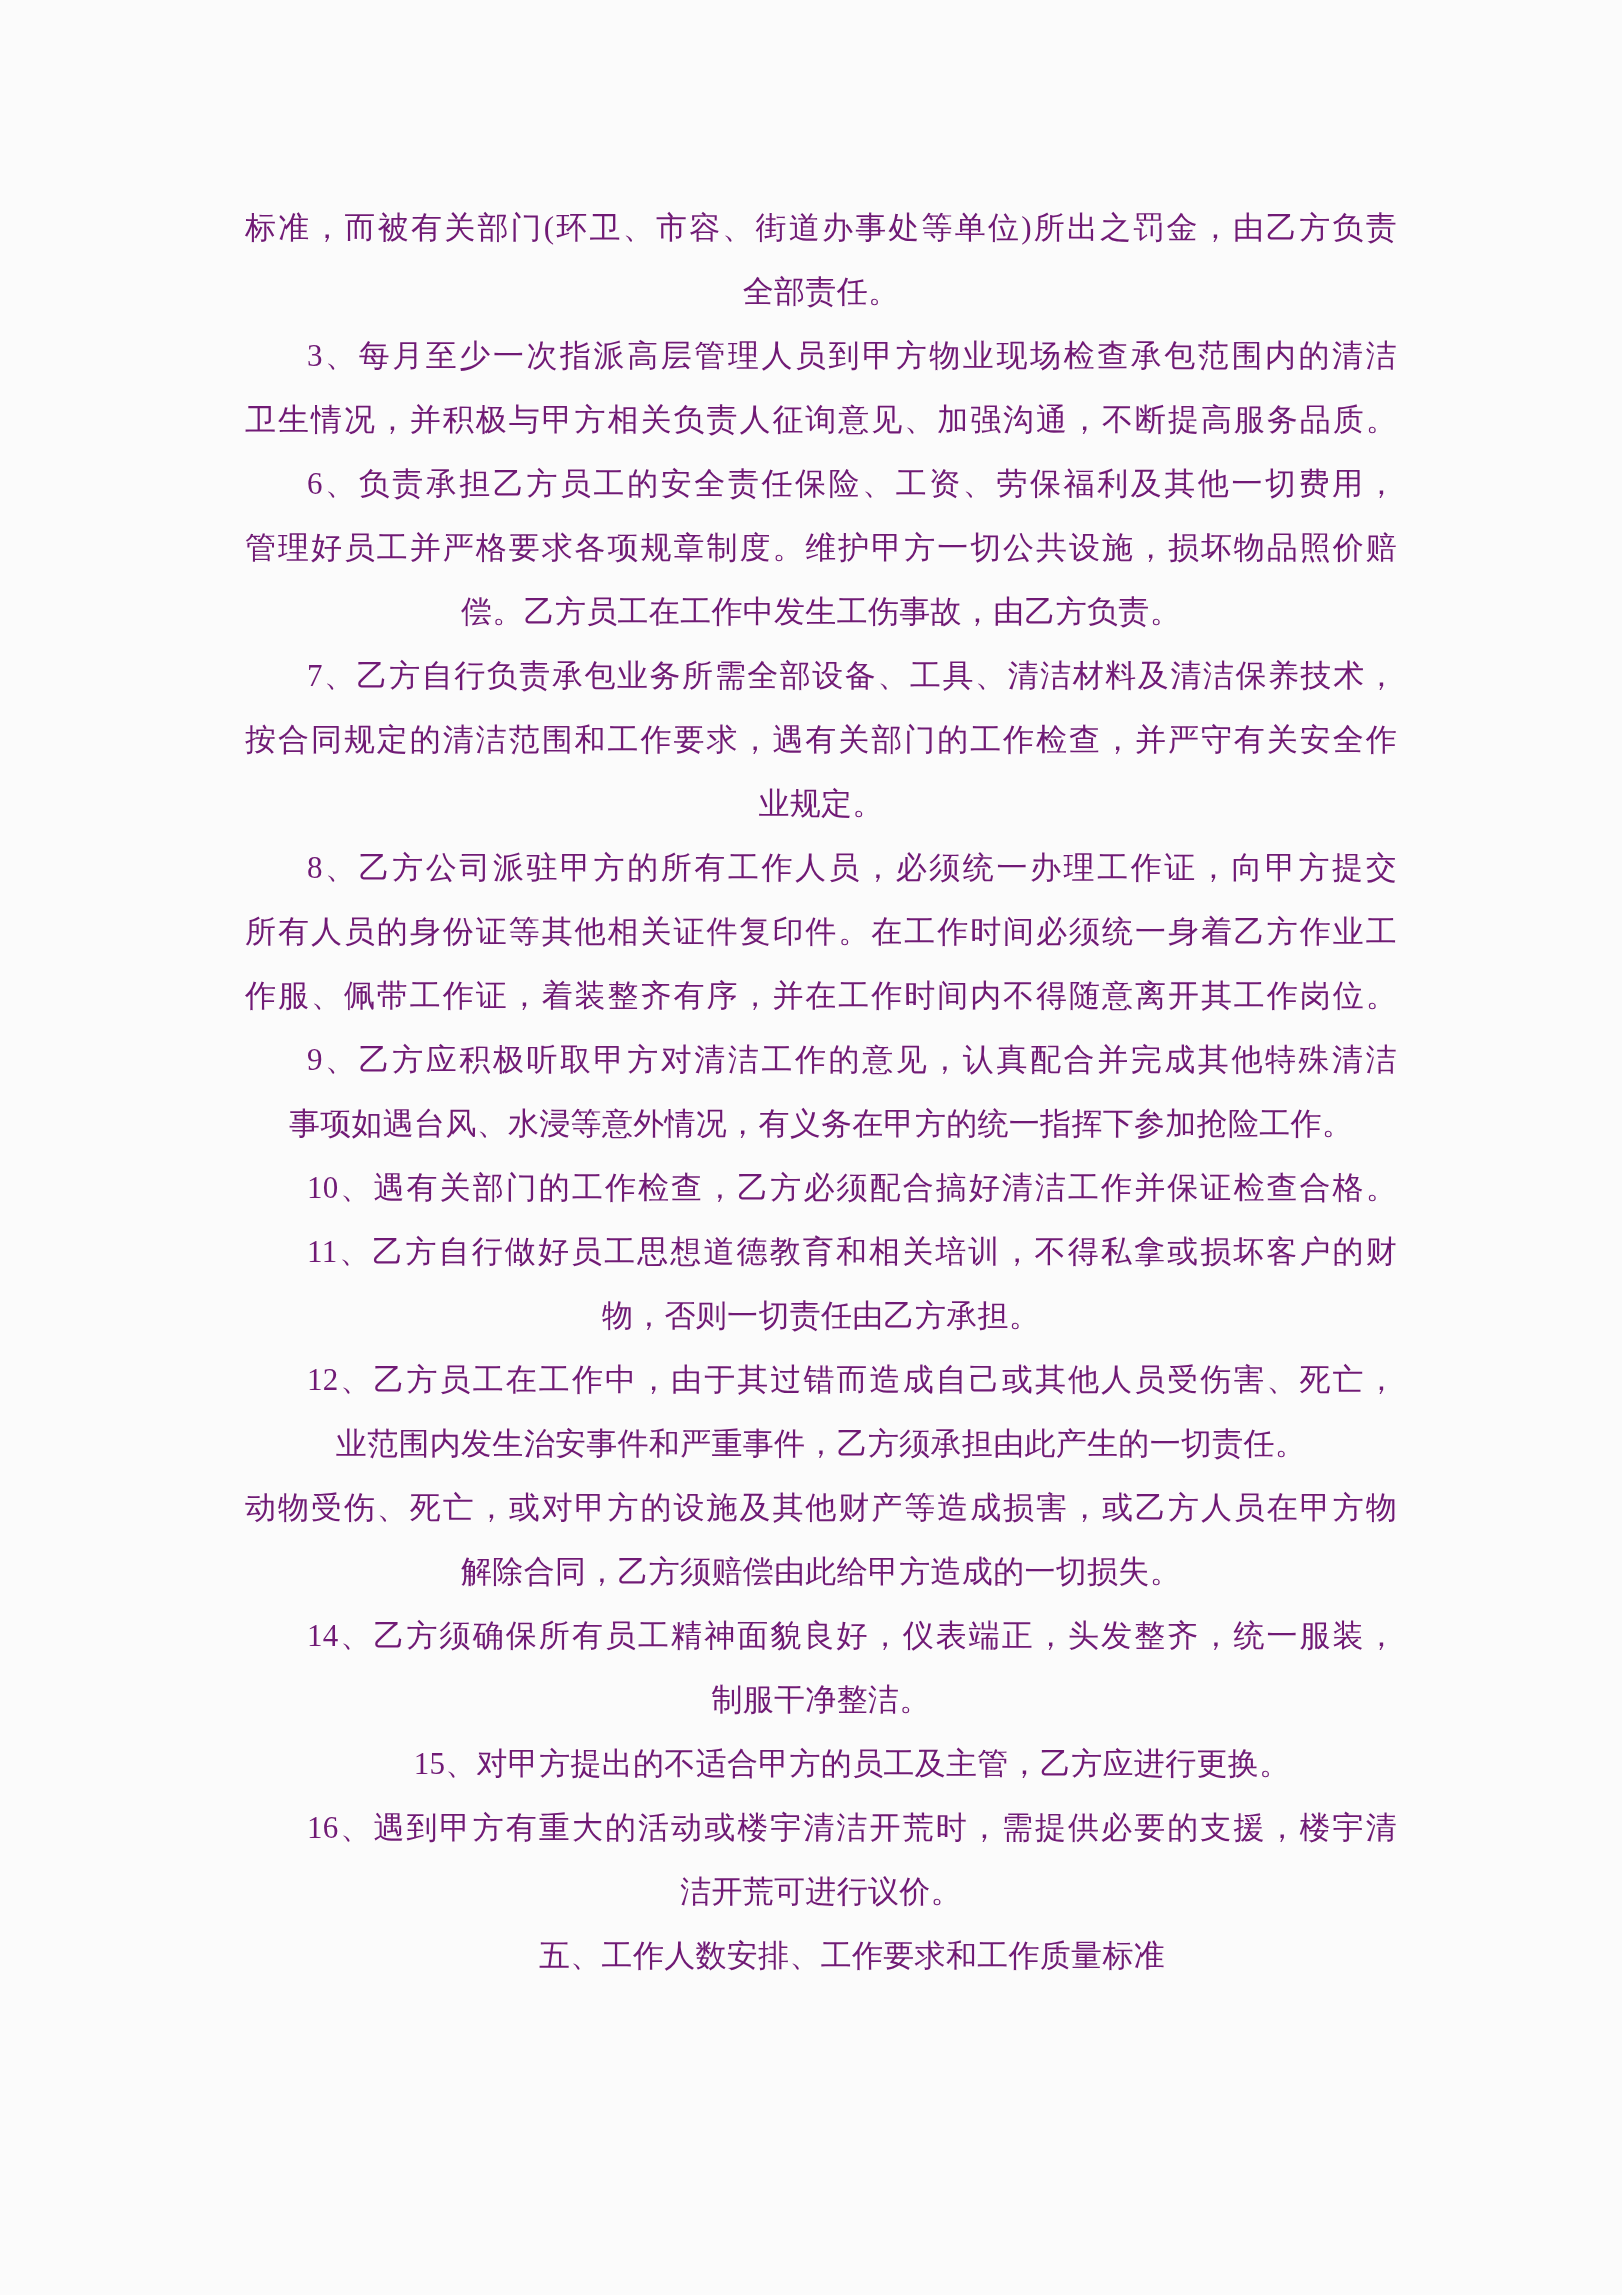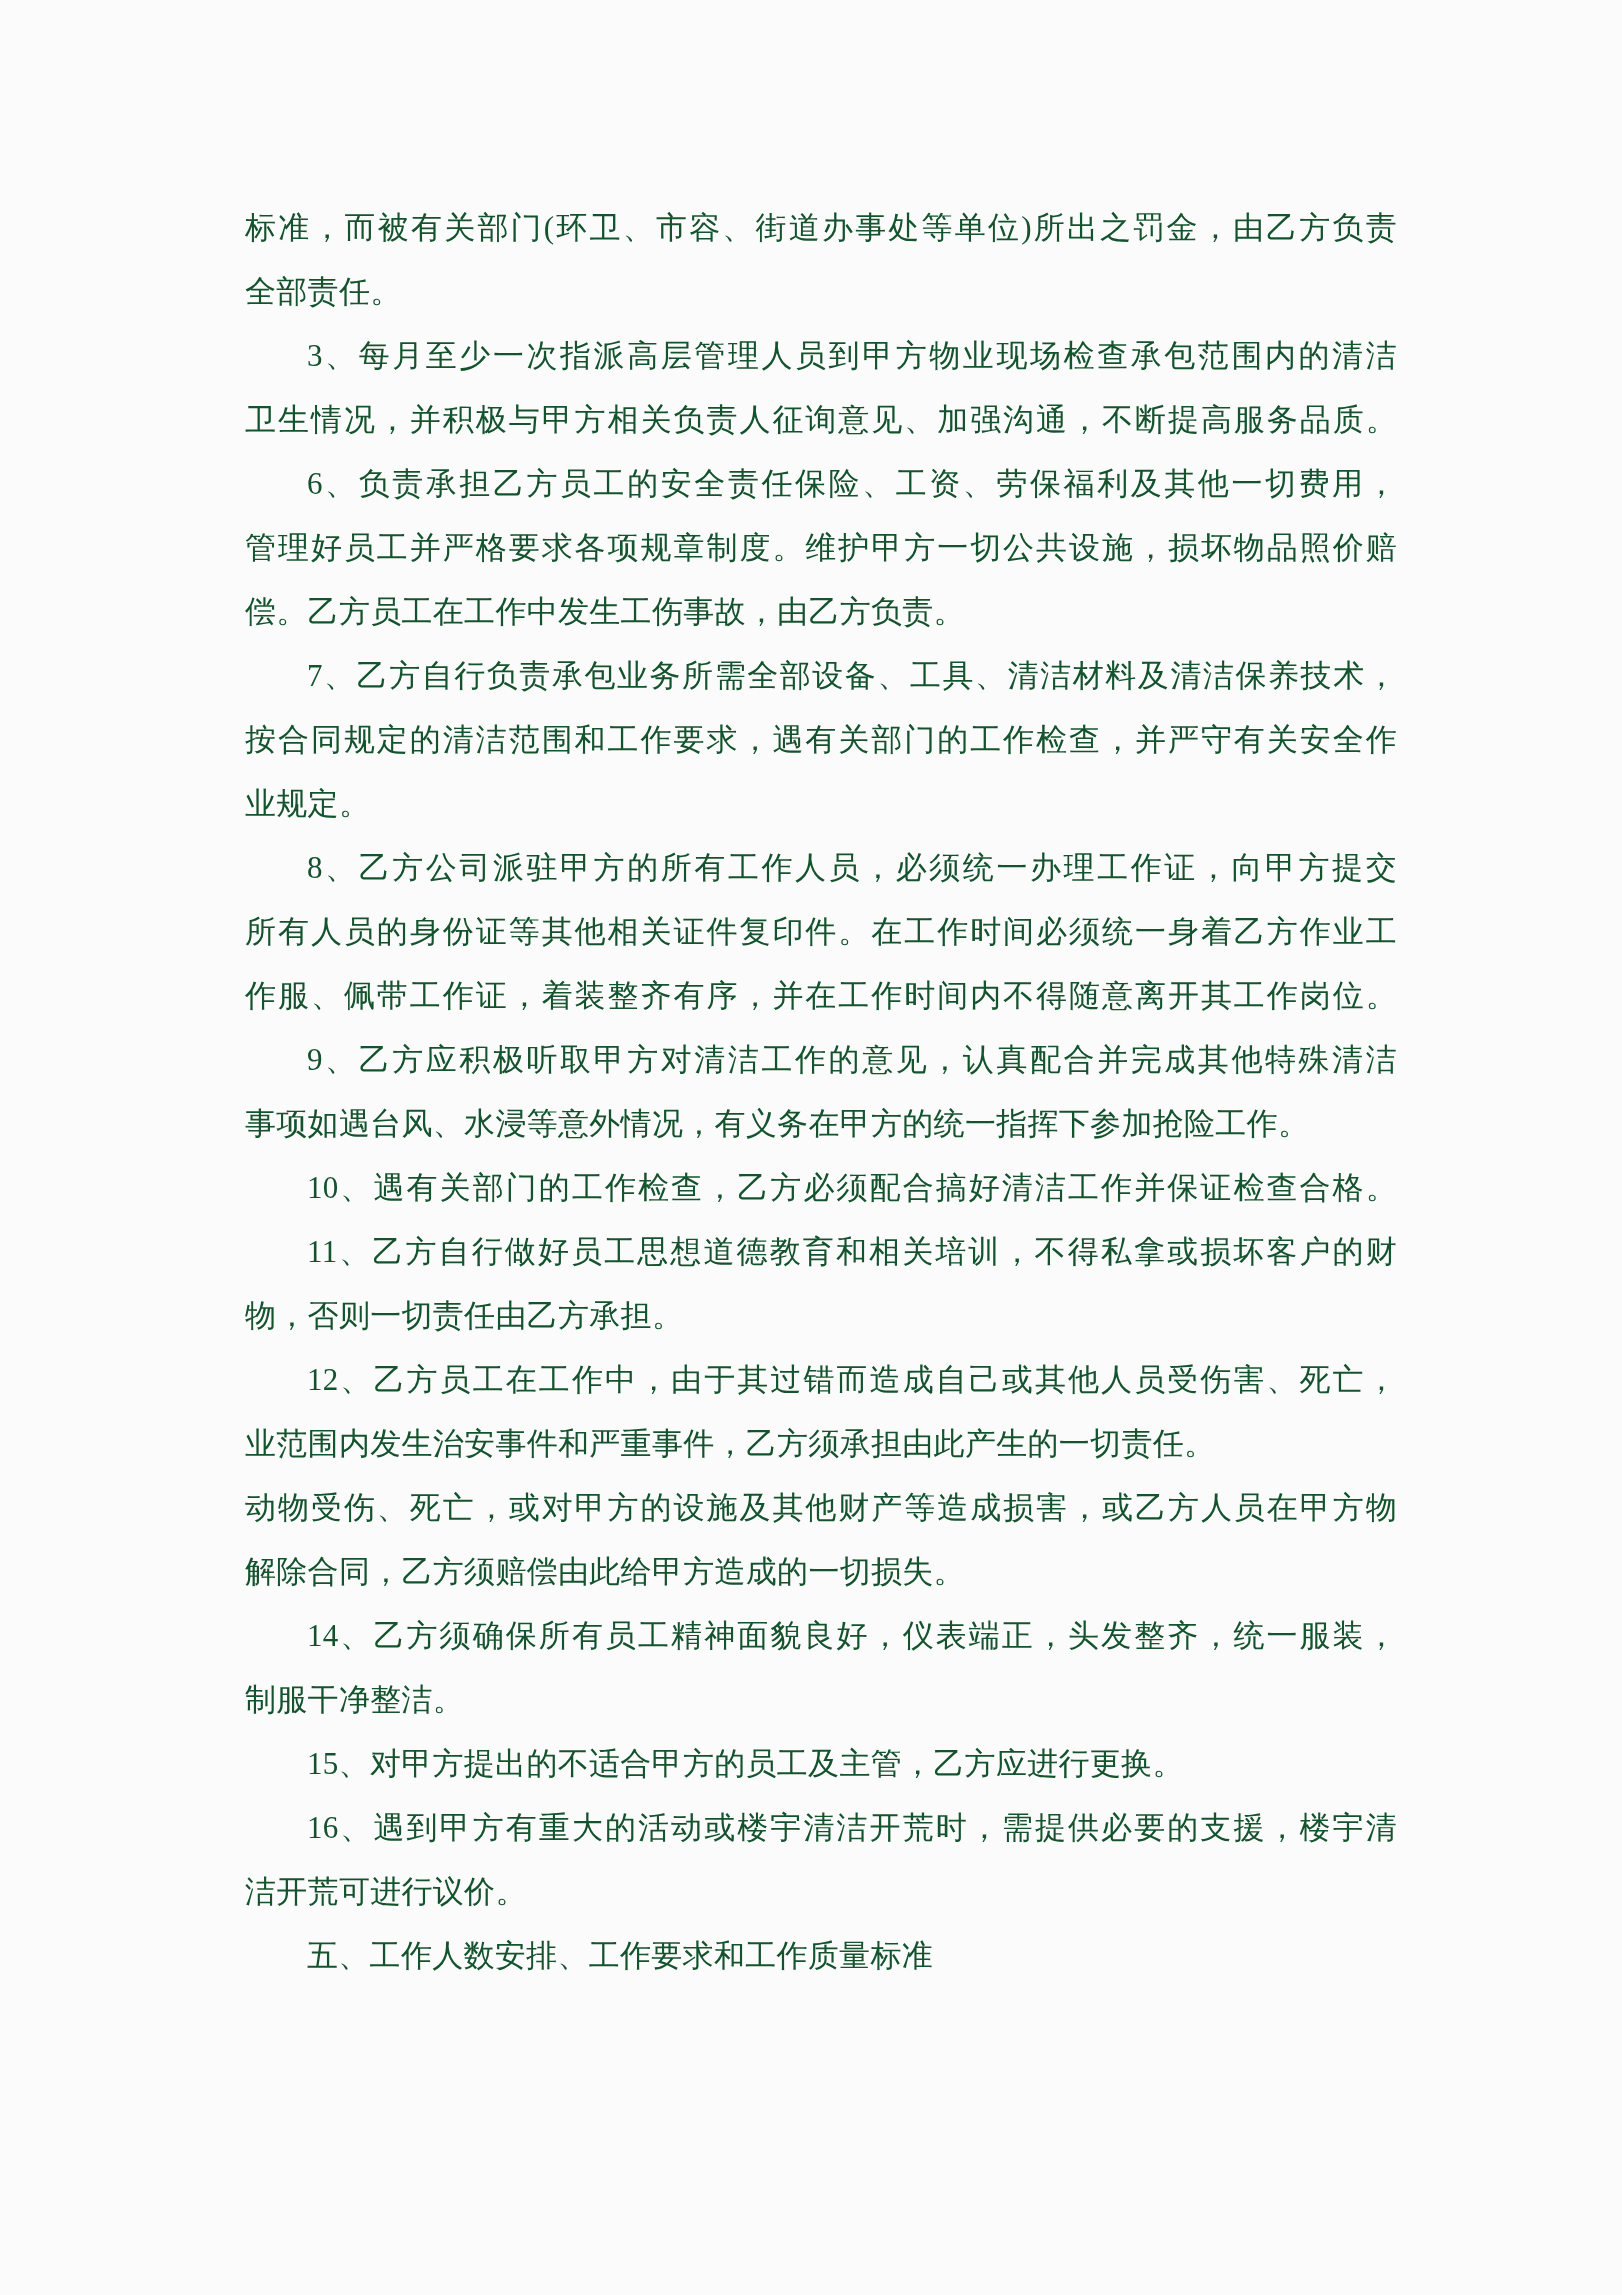--- a/index.html
+++ b/index.html
@@ -17,28 +17,28 @@
   .page {
     position: absolute;
     inset: 0;
     background: #fbfbfb;
   }
   .text-block {
     position: absolute;
     left: 245px;
     top: 196px;
     width: 1152px;
-    color: #14532d;
+    color: #701a75;
     font-size: 31px;
   }
   .ln {
     height: 64px;
     line-height: 64px;
     white-space: nowrap;
-    text-align: left;
+    text-align: center;
     letter-spacing: 0.3px;
   }
   
   .fill {
     white-space: normal;
     text-align: justify;
     text-align-last: justify;
     text-justify: inter-character;
   }
   

